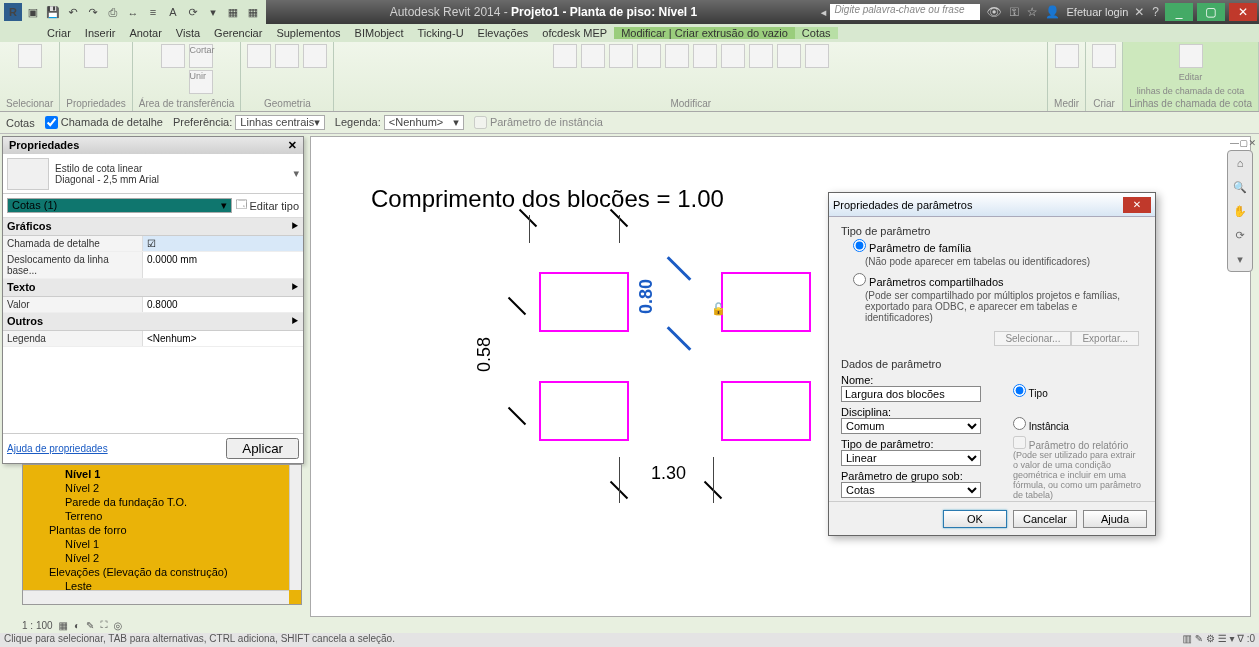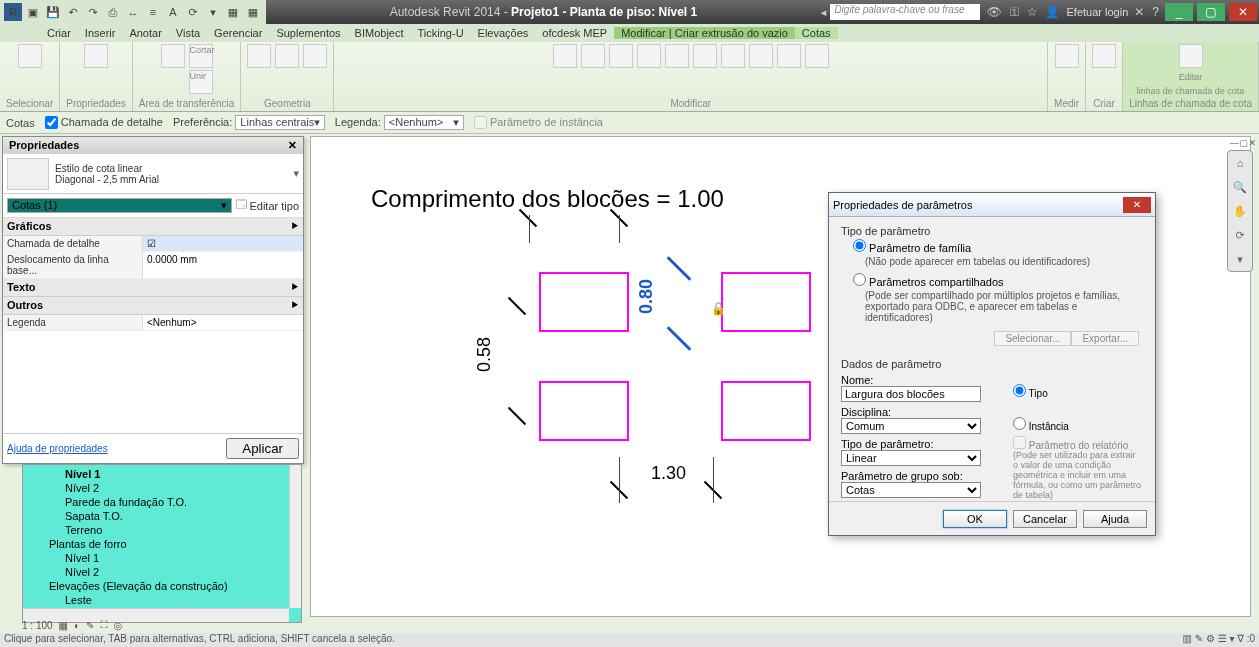--- a/index.html
+++ b/index.html
@@ -51,21 +51,21 @@
 .props .cat { background: #e8e8e8; font-weight: bold; padding: 2px 4px; border-bottom: 1px solid #ccc; display: flex; justify-content: space-between; }
 .props .row { display: flex; border-bottom: 1px solid #eee; font-size: 10px; }
 .props .row .k { width: 140px; padding: 2px 4px; color: #333; background: #f4f4f4; border-right: 1px solid #ddd; }
 .props .row .v { flex: 1; padding: 2px 4px; background: #fff; }
 .props .row .v.chk { background: #d8e8f8; }
 .props .foot { margin-top: auto; border-top: 1px solid #ccc; padding: 4px; display: flex; justify-content: space-between; align-items: center; }
 .props .foot a { color: #1a5bc4; text-decoration: underline; font-size: 10px; }
 .props .foot button { padding: 1px 14px; }
 
 
-.tree { position: absolute; left: 22px; top: 464px; width: 280px; height: 159px; background: #5eead4; border: 1px solid #999; overflow: hidden; font-size: 11px; padding: 2px; }
+.tree { position: absolute; left: 22px; top: 464px; width: 280px; height: 141px; background: #eab308; border: 1px solid #999; overflow: hidden; font-size: 11px; padding: 2px; }
 .tree .item { padding: 0 0 0 32px; line-height: 14px; white-space: nowrap; }
 .tree .item.b { font-weight: bold; }
 .tree .item.l1 { padding-left: 24px; }
 .tree .item.l2 { padding-left: 40px; }
 .tree .sb { position: absolute; bottom: 0; left: 0; right: 12px; height: 14px; background: #eee; border-top: 1px solid #ccc; }
 .tree .sbv { position: absolute; top: 0; right: 0; bottom: 14px; width: 12px; background: #eee; border-left: 1px solid #ccc; }
 
 
 .vcbar { position: absolute; left: 22px; top: 618px; width: 300px; height: 14px; font-size: 10px; color: #555; display: flex; gap: 6px; align-items: center; }
 
@@ -278,40 +278,43 @@
       <div class="v chk">☑</div>
     </div>
   <div class="row">
       <div class="k">Deslocamento da linha base...</div>
       <div class="v">0.0000 mm</div>
     </div>
   <div class="cat">
       <span>Texto</span>
       <span>⯈</span>
     </div>
+  <div class="row">
+      <div class="k">Valor</div>
+      <div class="v">0.8000</div>
+    </div>
   <div class="cat">
       <span>Outros</span>
       <span>⯈</span>
     </div>
   <div class="row">
       <div class="k">Legenda</div>
       <div class="v">&lt;Nenhum&gt;</div>
     </div>
   <div class="foot">
     <a href="#">Ajuda de propriedades</a>
     <button>Aplicar</button>
   </div>
 </div>
 
 <div class="tree">
   <div id="tree-items">
       <div class="item l2 b">Nível 1</div>
       <div class="item l2">Nível 2</div>
       <div class="item l2">Parede da fundação T.O.</div>
-      <div class="item l2">Sapata T.O.</div>
       <div class="item l2">Terreno</div>
       <div class="item l1">Plantas de forro</div>
       <div class="item l2">Nível 1</div>
       <div class="item l2">Nível 2</div>
       <div class="item l1">Elevações (Elevação da construção)</div>
       <div class="item l2">Leste</div>
     </div>
   <div class="sb"></div>
   <div class="sbv"></div>
 </div>

